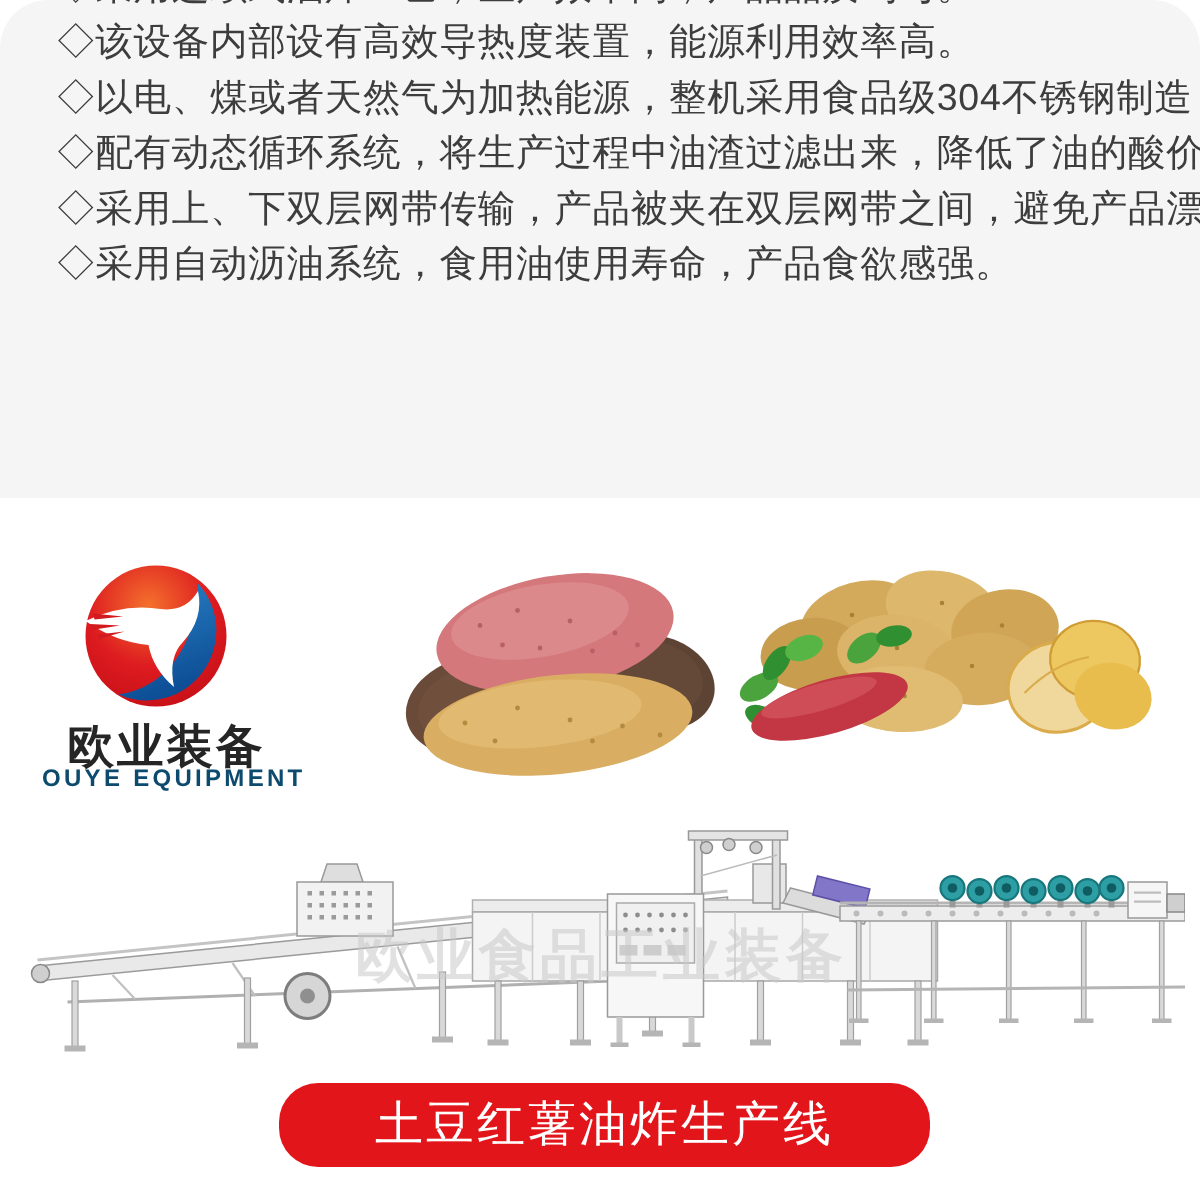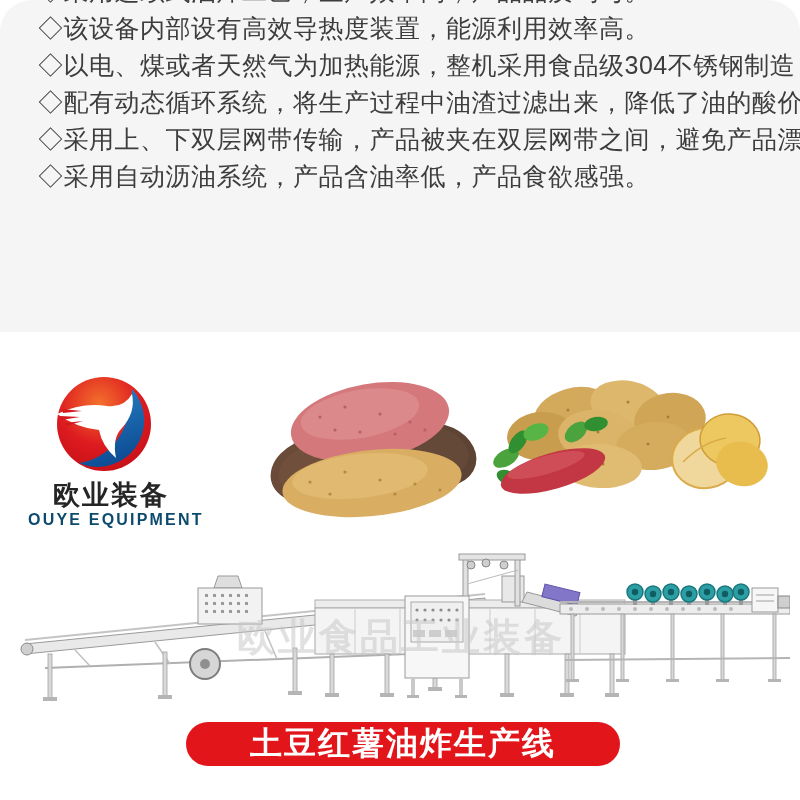--- a/index.html
+++ b/index.html
@@ -14,53 +14,53 @@
   }
   .feature-text{
     position:absolute;left:38px;top:-27px;right:30px;
     color:#3d3d3d;font-size:25px;line-height:37px;letter-spacing:0.5px;
   }
   .feature-line{white-space:nowrap;}
   
   .logo-svg{position:absolute;left:52px;top:372px;}
   .brand-cn{
     position:absolute;left:28px;top:477px;width:166px;text-align:center;
-    font-size:27px;font-weight:bold;color:#252525;letter-spacing:2px;white-space:nowrap;
+    font-size:31px;font-weight:bold;color:#252525;letter-spacing:2px;white-space:nowrap;
   }
   .brand-en{
     position:absolute;left:28px;top:511px;width:166px;text-align:center;
     font-size:16px;color:#0c4a6e;letter-spacing:2.2px;font-weight:bold;white-space:nowrap;
   }
   
   .potatoes-left{position:absolute;left:250px;top:372px;}
   .potatoes-right{position:absolute;left:478px;top:372px;}
   
   .machine-svg{position:absolute;left:15px;top:540px;}
   
   .cta-button{
-    position:absolute;left:186px;top:722px;width:434px;height:44px;
+    position:absolute;left:186px;top:722px;width:434px;height:56px;
     border-radius:26px;border:none;cursor:pointer;
     display:flex;align-items:center;justify-content:center;
     font-family:"Liberation Sans",sans-serif;
-    font-size:32px;font-weight:bold;letter-spacing:2px;white-space:nowrap;
+    font-size:32px;font-weight:normal;letter-spacing:2px;white-space:nowrap;
   }
 </style>
 </head>
 <body>
 
 <div class="page">
 
   <div class="feature-band" style="background: rgb(245, 245, 246);">
     <div class="feature-text" style="color: rgb(61, 61, 61);">
       <div class="feature-line">◇采用连续式油炸工艺，生产效率高，产品品质均匀。</div>
       <div class="feature-line">◇该设备内部设有高效导热度装置，能源利用效率高。</div>
       <div class="feature-line">◇以电、煤或者天然气为加热能源，整机采用食品级304不锈钢制造，卫</div>
       <div class="feature-line">◇配有动态循环系统，将生产过程中油渣过滤出来，降低了油的酸价，延长</div>
       <div class="feature-line">◇采用上、下双层网带传输，产品被夹在双层网带之间，避免产品漂浮。</div>
-      <div class="feature-line">◇采用自动沥油系统，产品含油率低，产品食欲感强。</div>
+      <div class="feature-line">◇采用自动沥油系统，食用油使用寿命，产品食欲感强。</div>
     </div>
   </div>
 
   <svg class="logo-svg" width="104" height="104" viewBox="0 0 104 104">
     <defs>
       <radialGradient id="redg" cx="45%" cy="28%" r="80%">
         <stop offset="0%" stop-color="#f4702d"></stop>
         <stop offset="55%" stop-color="#dd1b20"></stop>
         <stop offset="100%" stop-color="#c30f16"></stop>
       </radialGradient>

